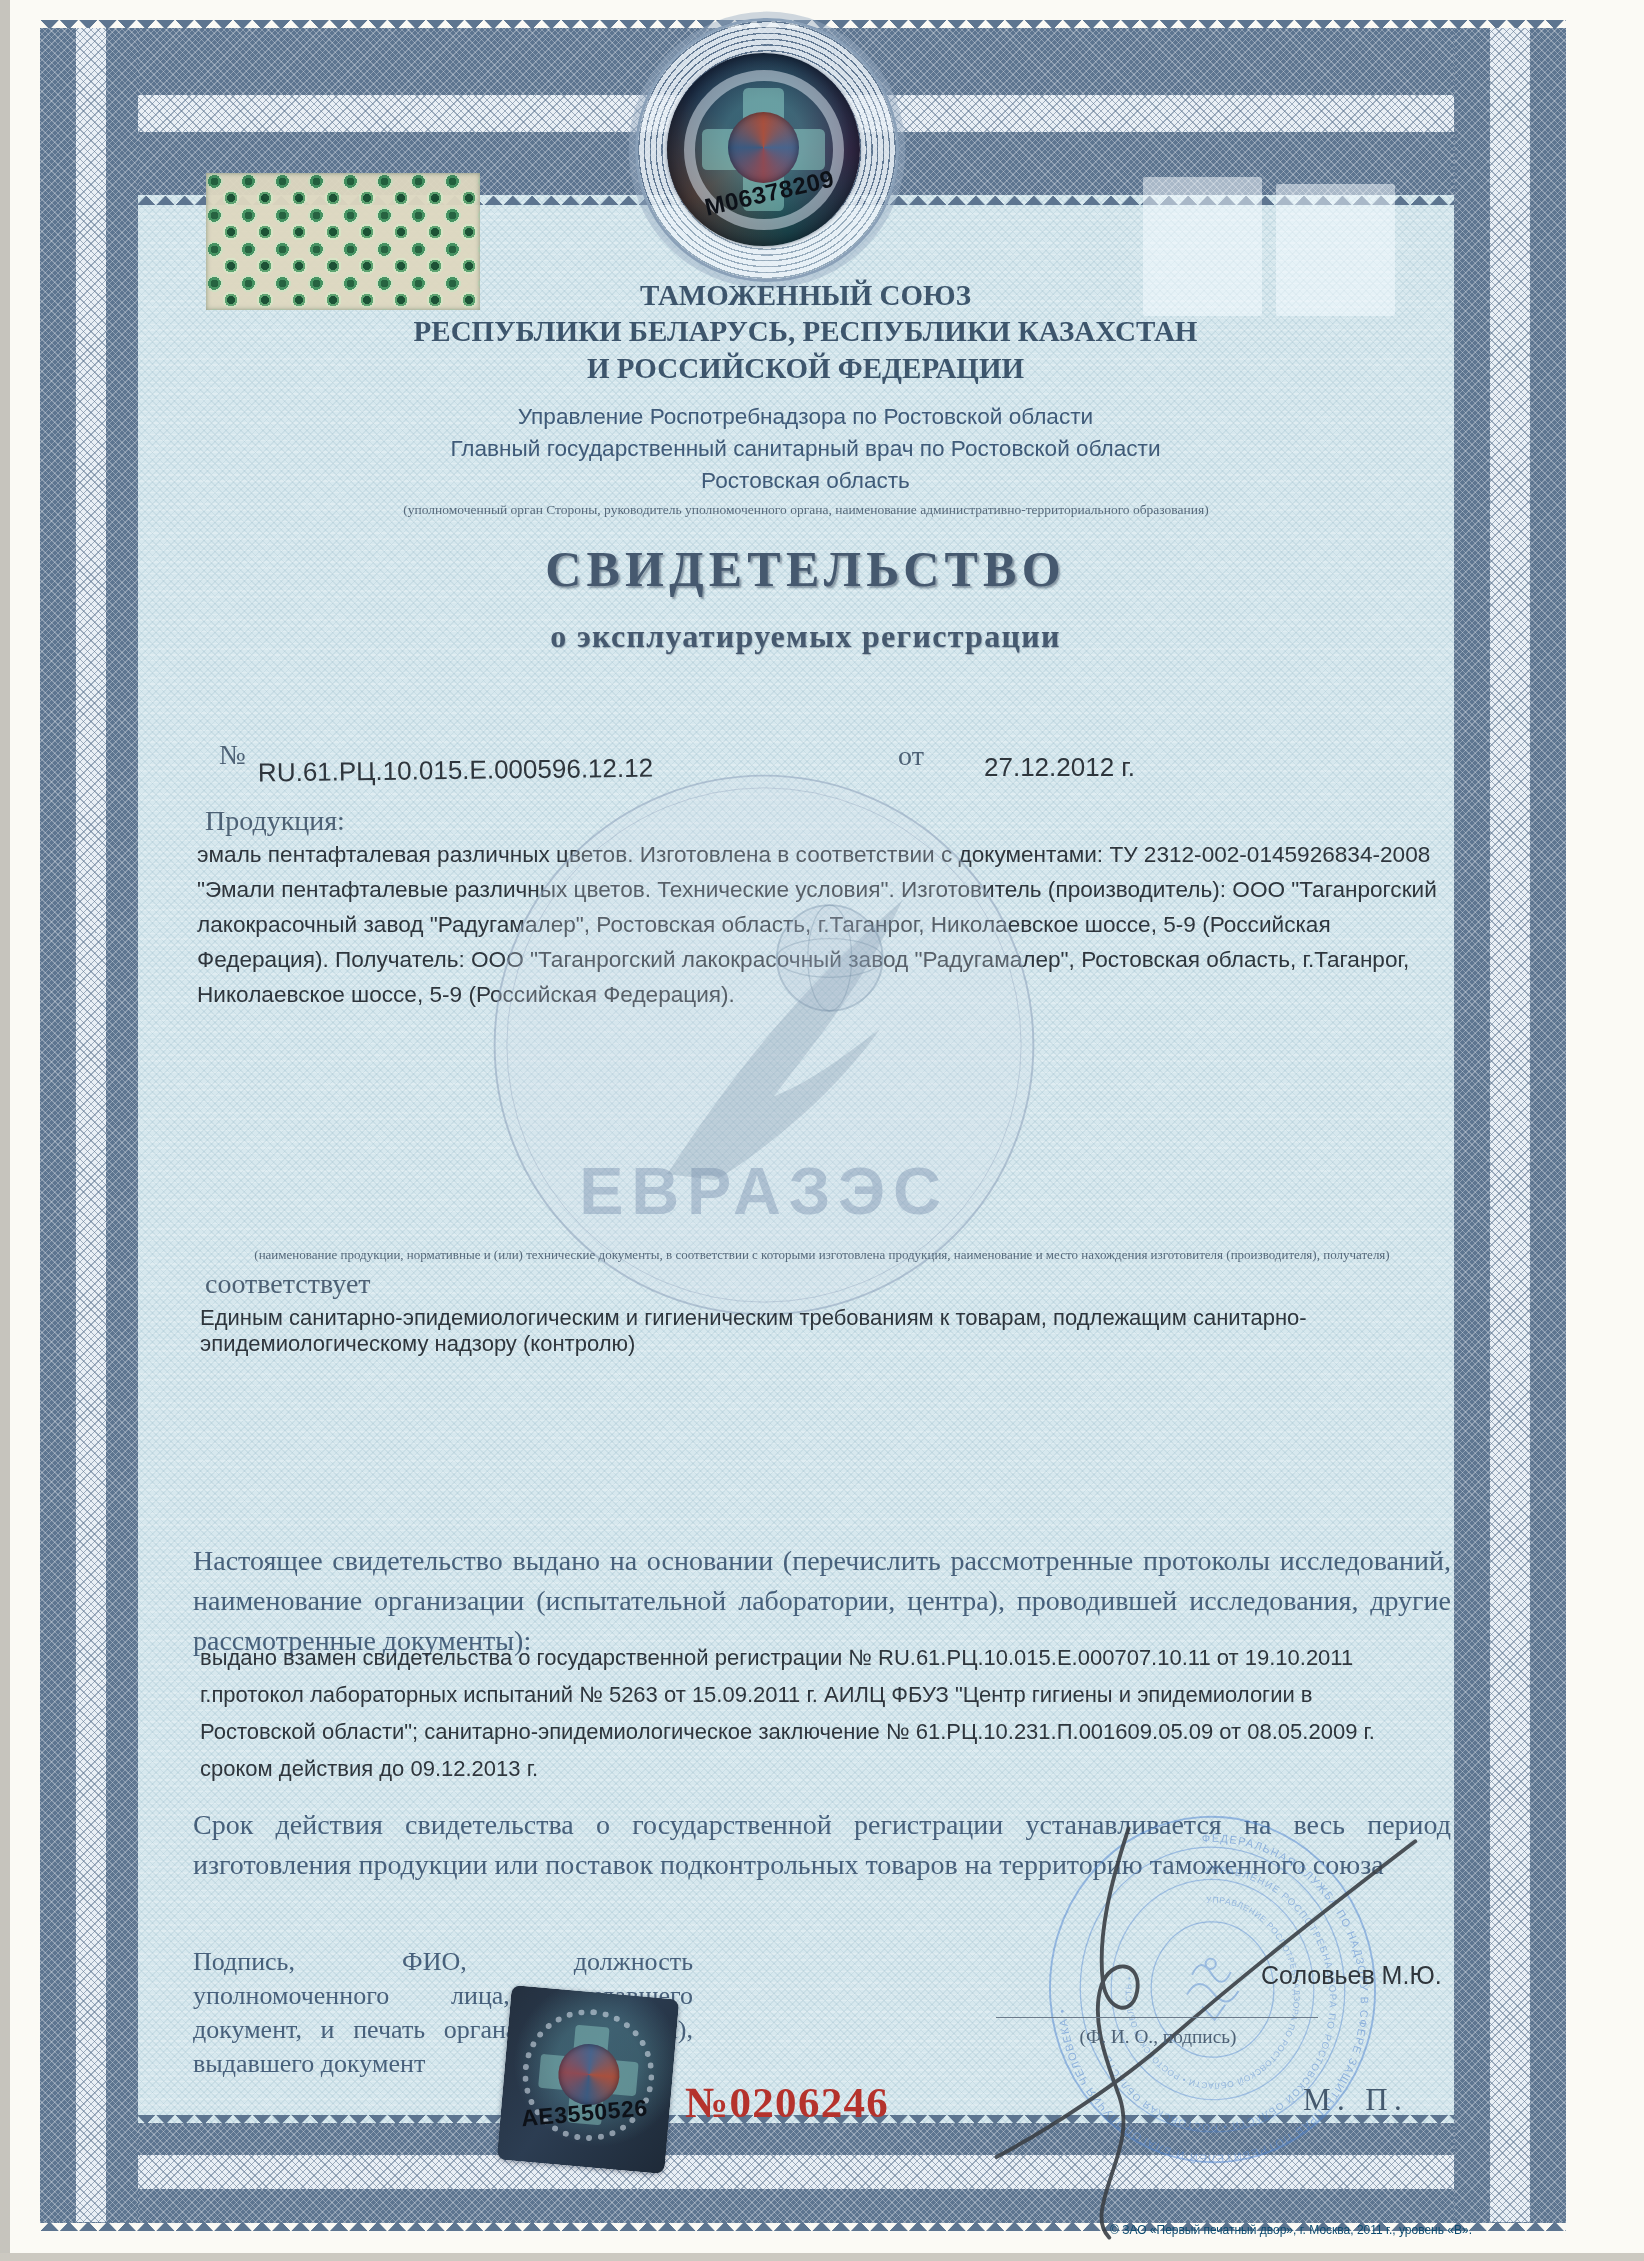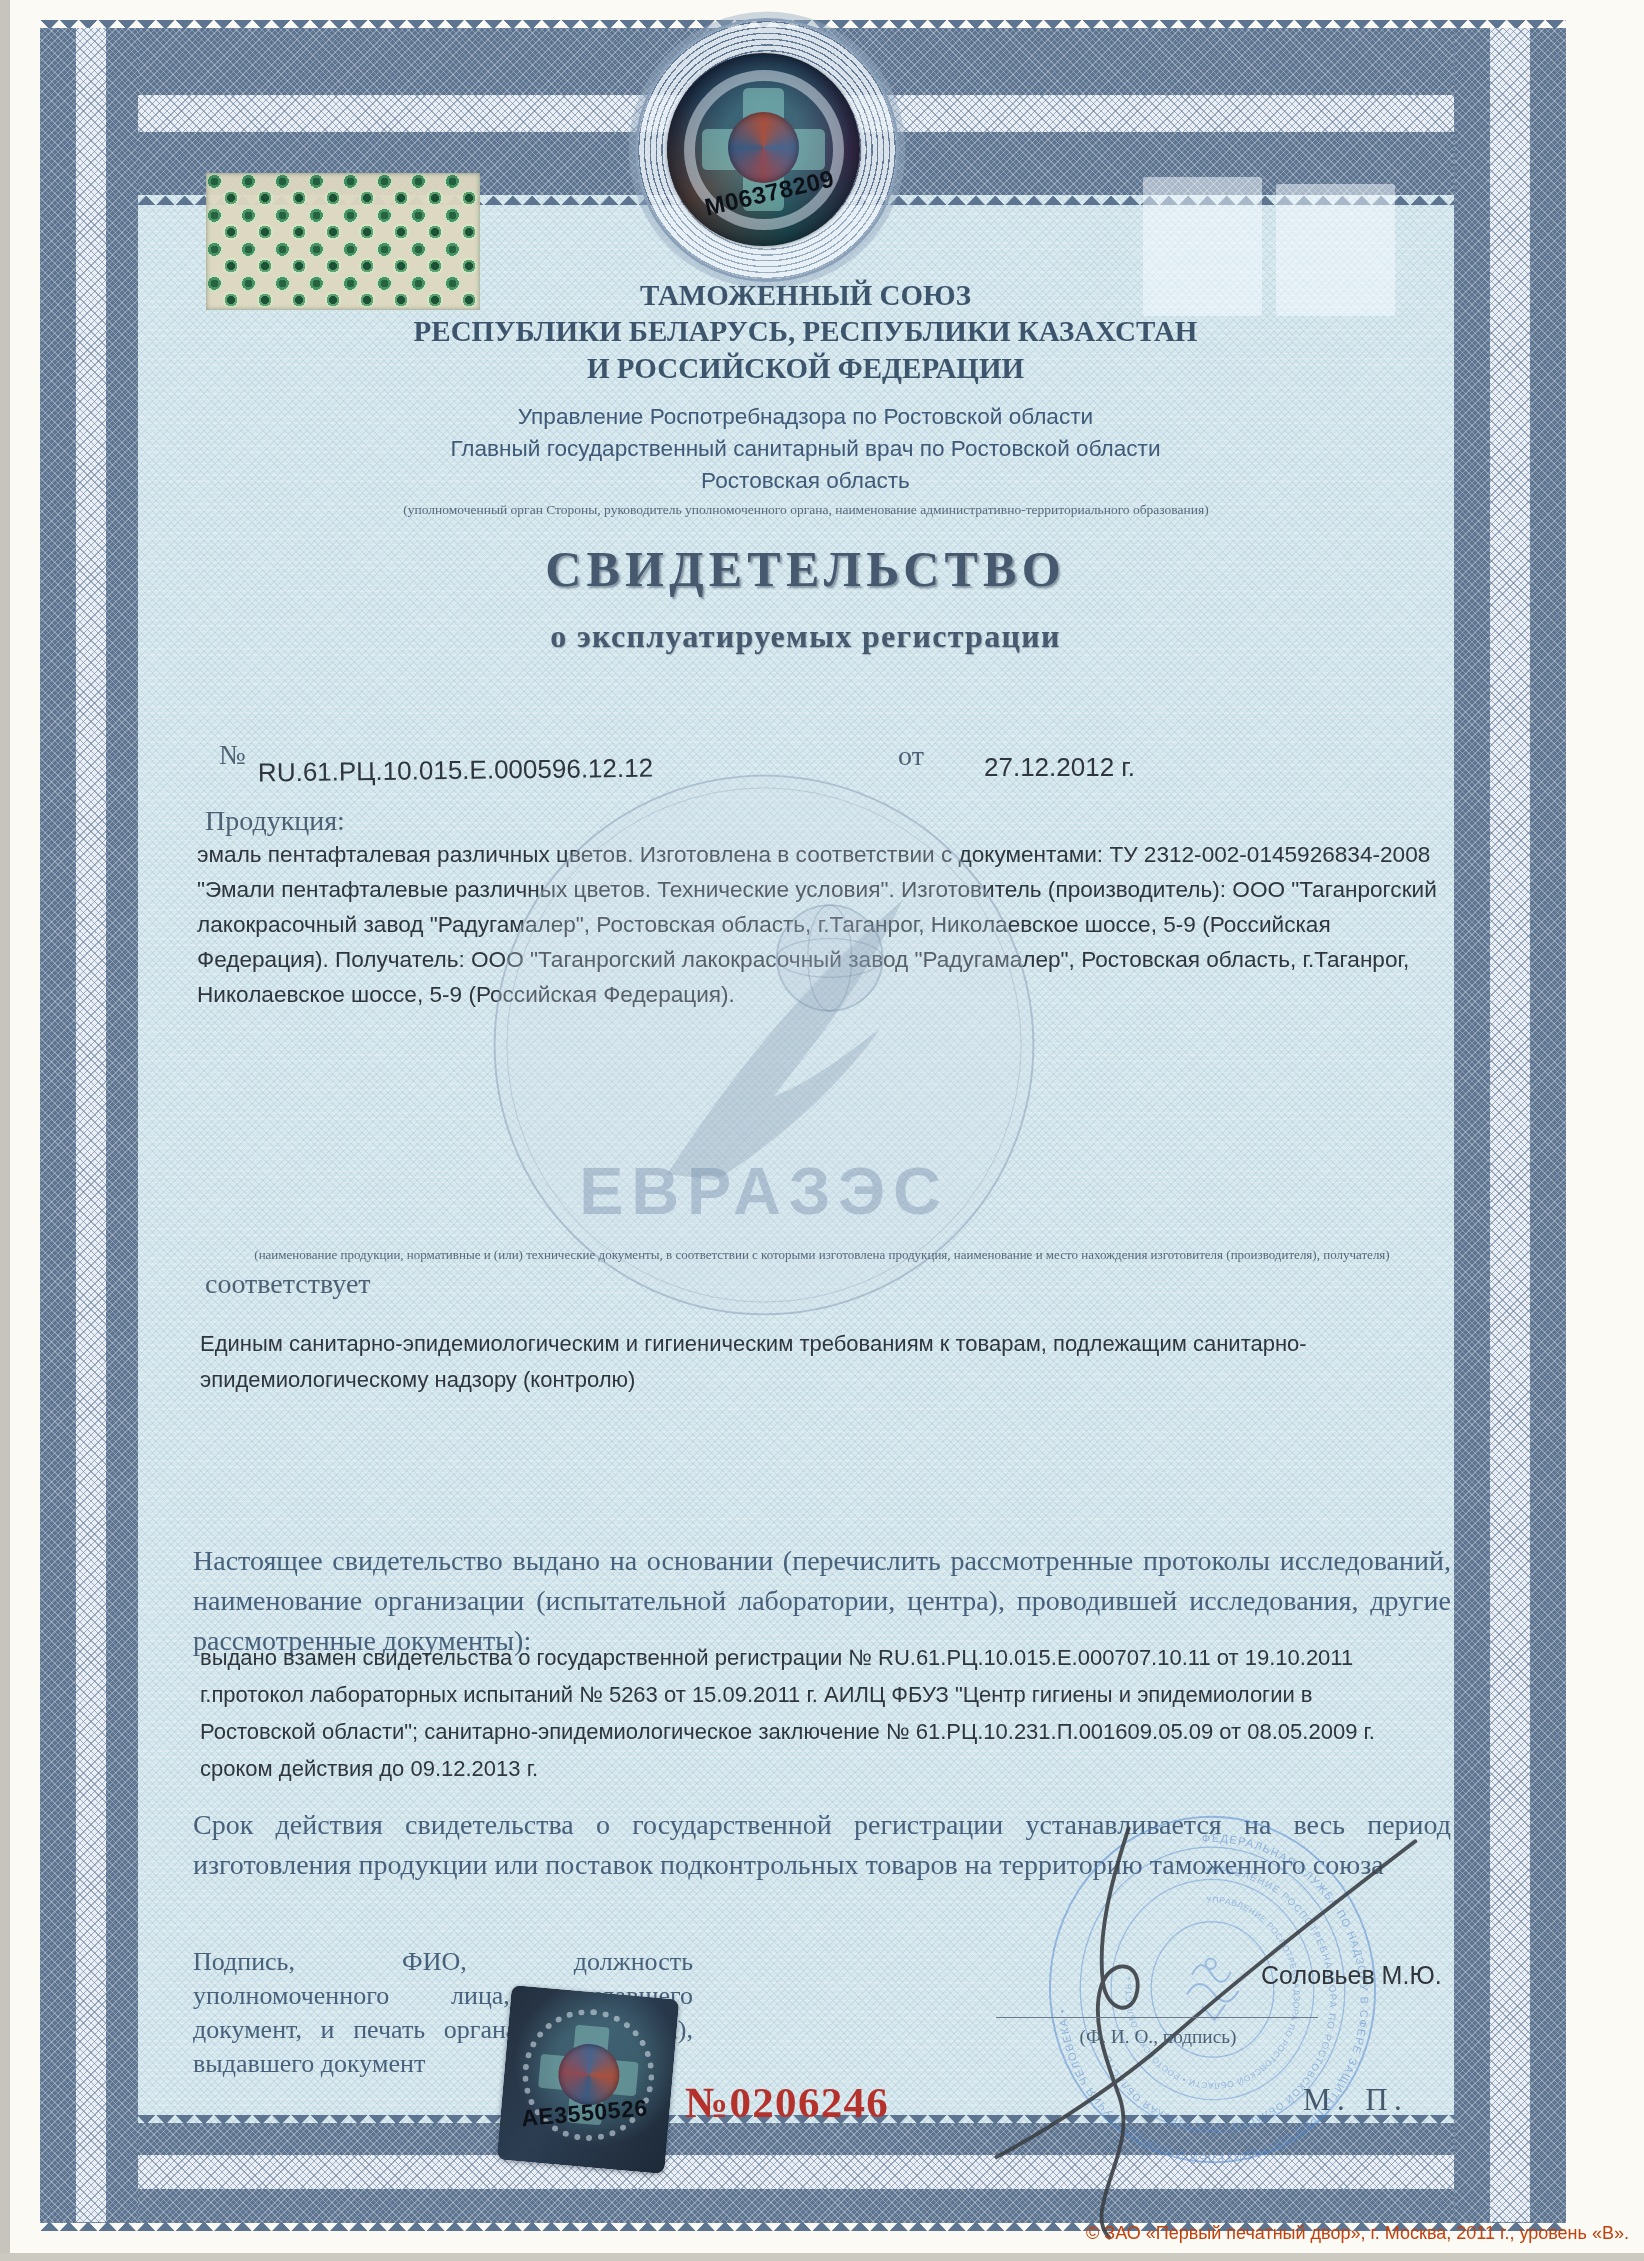--- a/index.html
+++ b/index.html
@@ -148,21 +148,21 @@
   
   .watermark{position:absolute;left:474px;top:755px;width:580px;height:580px;}
   
   .stamp{position:absolute;left:1032px;top:1799px;width:361px;height:381px;opacity:.62;transform:rotate(-4deg);}
   .signature-svg{position:absolute;left:935px;top:1793px;width:516px;height:451px;}
   .sig-line{position:absolute;left:996px;top:2017px;width:322px;height:1.3px;background:#6b7a8a;}
   .sig-caption{position:absolute;left:1029px;top:2026px;width:258px;text-align:center;font-size:19.3px;color:#4d6175;}
   .signer-name{position:absolute;left:1261px;top:1961px;font-family:"Liberation Sans",sans-serif;font-size:25px;color:#2f353b;}
   .seal-mark{position:absolute;left:1303px;top:2082px;font-size:31px;color:#44596e;letter-spacing:6.4px;}
   .blank-number{position:absolute;left:685px;top:2078px;font-size:43px;font-weight:bold;color:#b5322c;letter-spacing:1.3px;}
-  .footer{position:absolute;left:1086px;top:2223px;font-family:"Liberation Sans",sans-serif;font-size:18px;color:#c2410c;}
+  .footer{position:absolute;left:1110px;top:2223px;font-family:"Liberation Sans",sans-serif;font-size:12px;color:#0c4a6e;}
 </style>
 </head>
 <body>
 
 <div class="page">
 
   <div class="scan-edge-left"></div>
   <div class="scan-edge-bottom"></div>
 
   <div class="content-bg"></div>
@@ -235,21 +235,21 @@
     <path d="M300,650 C410,480 520,350 665,225 C595,370 540,430 465,530 C525,505 570,470 630,425 C560,525 455,610 375,660 Z" fill="rgba(110,135,160,.25)"></path>
     <circle cx="552" cy="315" r="82" fill="rgba(165,185,205,.18)" stroke="rgba(110,135,160,.35)" stroke-width="3"></circle>
     <ellipse cx="552" cy="315" rx="34" ry="82" fill="none" stroke="rgba(110,135,160,.3)" stroke-width="2"></ellipse>
     <ellipse cx="552" cy="315" rx="82" ry="30" fill="none" stroke="rgba(110,135,160,.3)" stroke-width="2"></ellipse>
     <text x="450" y="712" text-anchor="middle" font-family="Liberation Sans, sans-serif" font-weight="bold" font-size="103" letter-spacing="12" fill="rgba(110,135,165,.38)">ЕВРАЗЭС</text>
   </svg>
 
   <div class="cap" style="left:161px;top:1247px;width:1322px;font-size:13px;">(наименование продукции, нормативные и (или) технические документы, в соответствии с которыми изготовлена продукция, наименование и место нахождения изготовителя (производителя), получателя)</div>
 
   <div class="form-serif" style="position:absolute;left:205px;top:1268px;font-size:28px;">соответствует</div>
-  <div class="typedblock" style="left:200px;top:1305px;width:1167px;font-size:22px;line-height:36px;margin-top:21px;">Единым санитарно-эпидемиологическим и гигиеническим требованиям к товарам, подлежащим санитарно-эпидемиологическому надзору (контролю)</div>
+  <div class="typedblock" style="left:200px;top:1305px;width:1167px;font-size:22px;line-height:26px;">Единым санитарно-эпидемиологическим и гигиеническим требованиям к товарам, подлежащим санитарно-эпидемиологическому надзору (контролю)</div>
 
 
 
   <div class="clause" style="left:193px;top:1541px;width:1258px;">Настоящее свидетельство выдано на основании (перечислить рассмотренные протоколы исследований, наименование организации (испытательной лаборатории, центра), проводившей исследования, другие рассмотренные документы):</div>
   <div class="typedblock" style="left:200px;top:1639px;width:1213px;font-size:22px;line-height:37px;">выдано взамен свидетельства о государственной регистрации № RU.61.РЦ.10.015.Е.000707.10.11 от 19.10.2011 г.протокол лабораторных испытаний № 5263 от 15.09.2011 г. АИЛЦ ФБУЗ "Центр гигиены и эпидемиологии в Ростовской области"; санитарно-эпидемиологическое заключение № 61.РЦ.10.231.П.001609.05.09 от 08.05.2009 г. сроком действия до 09.12.2013 г.</div>
 
   <div class="clause" style="left:193px;top:1805px;width:1258px;">Срок действия свидетельства о государственной регистрации устанавливается на весь период изготовления продукции или поставок подконтрольных товаров на территорию таможенного союза</div>
 
   <div class="clause" style="left:193px;top:1945px;width:500px;font-size:26px;line-height:34px;">Подпись, ФИО, должность уполномоченного лица, выдавшего документ, и печать органа (учреждения), выдавшего документ</div>
 

